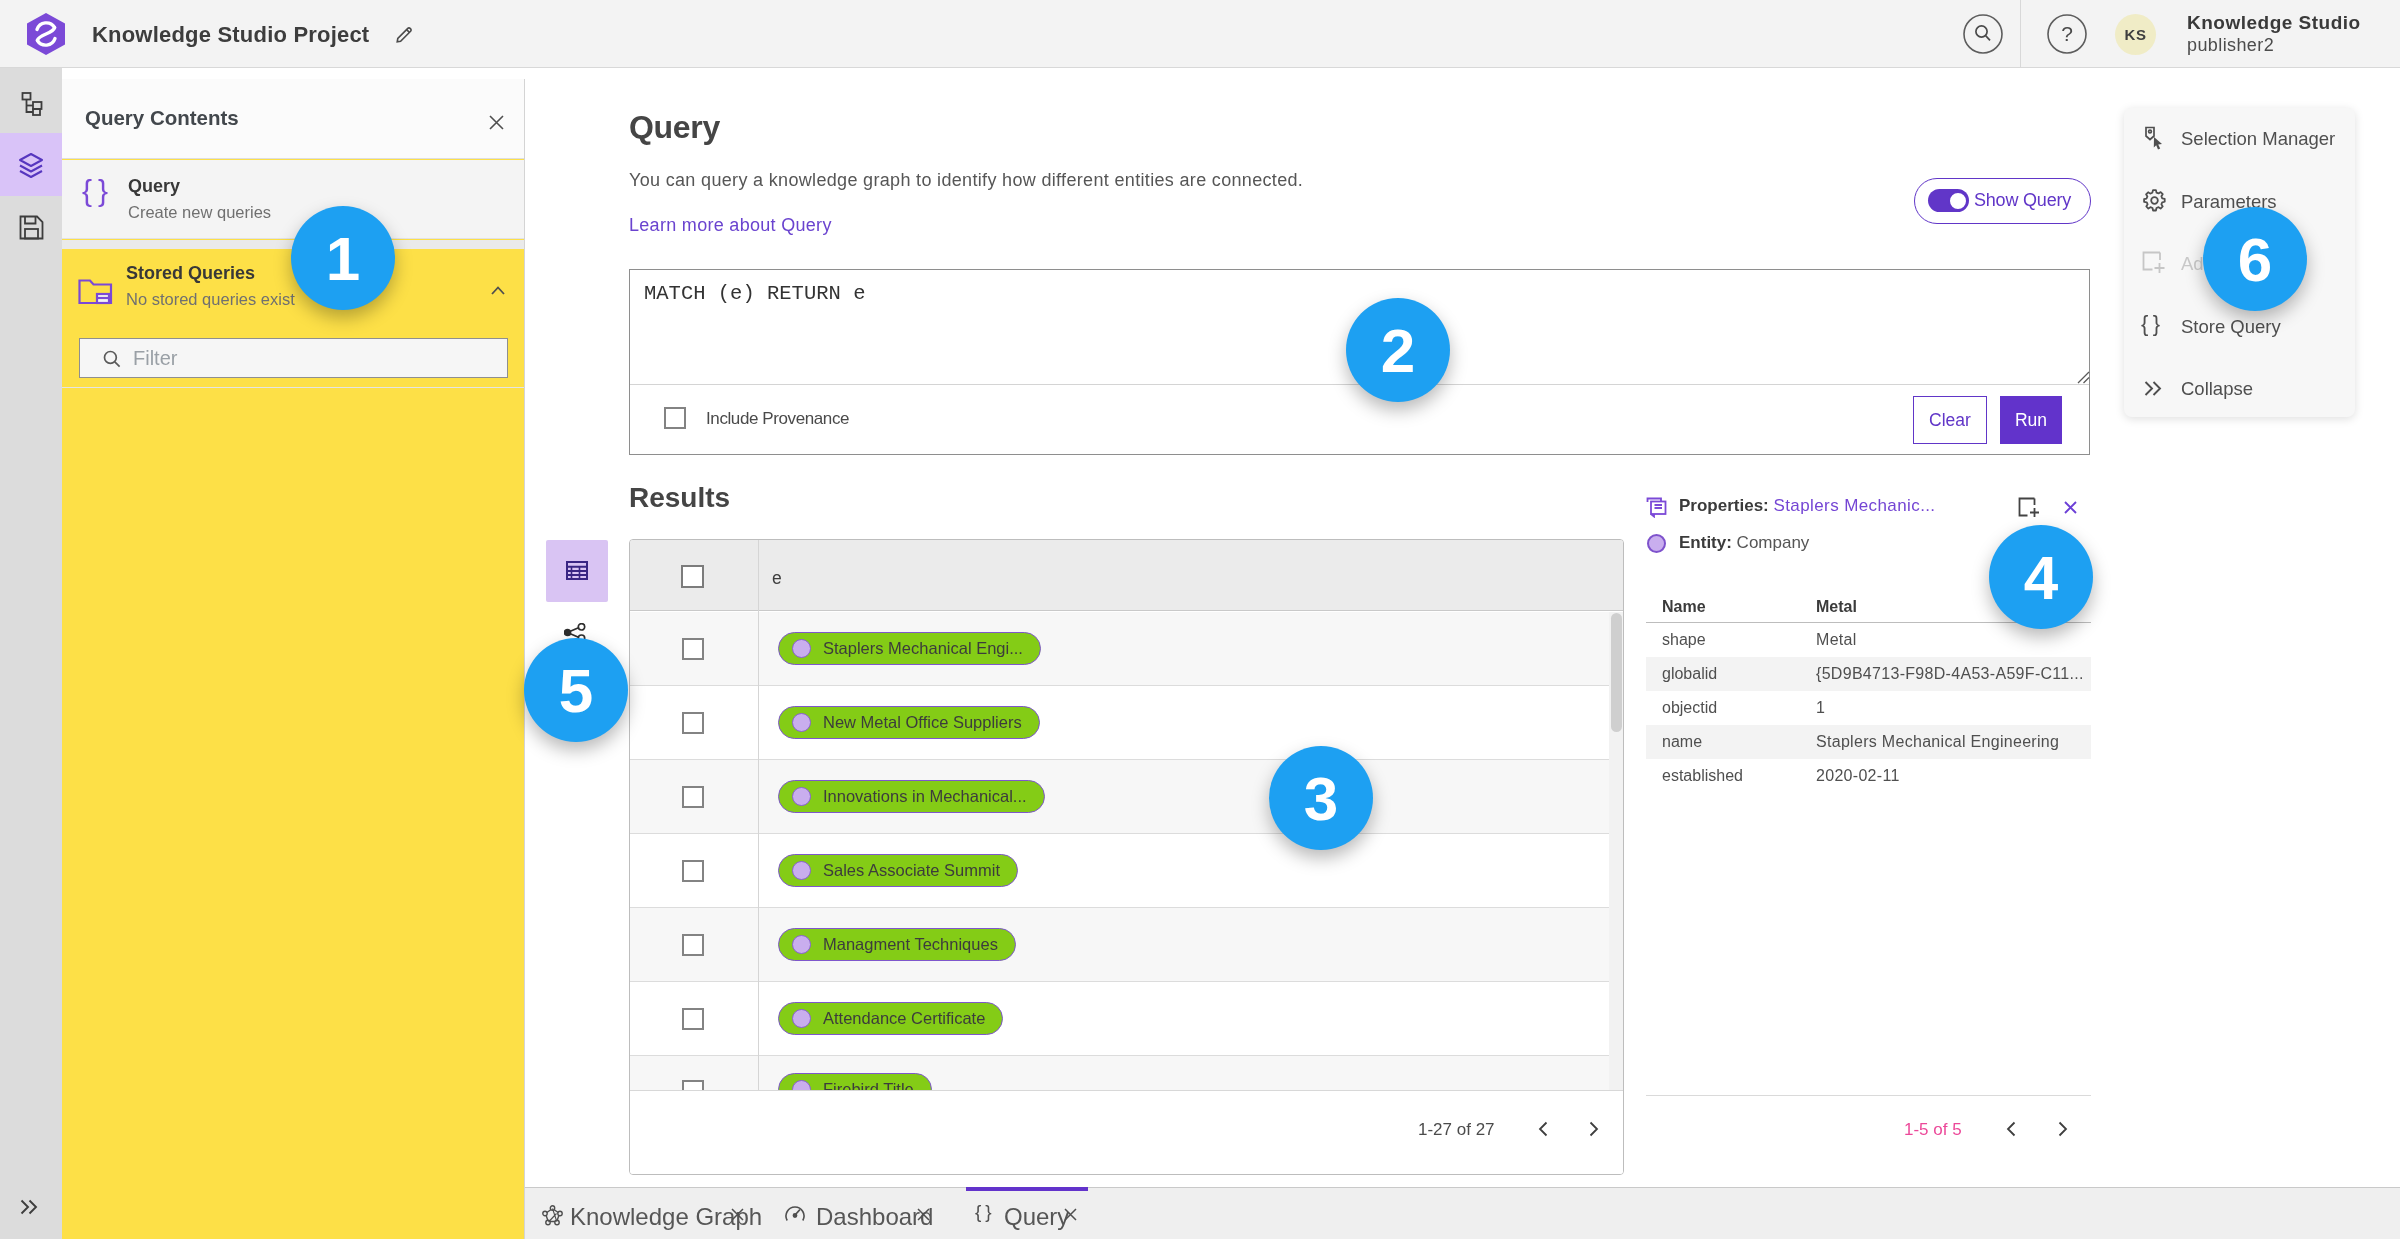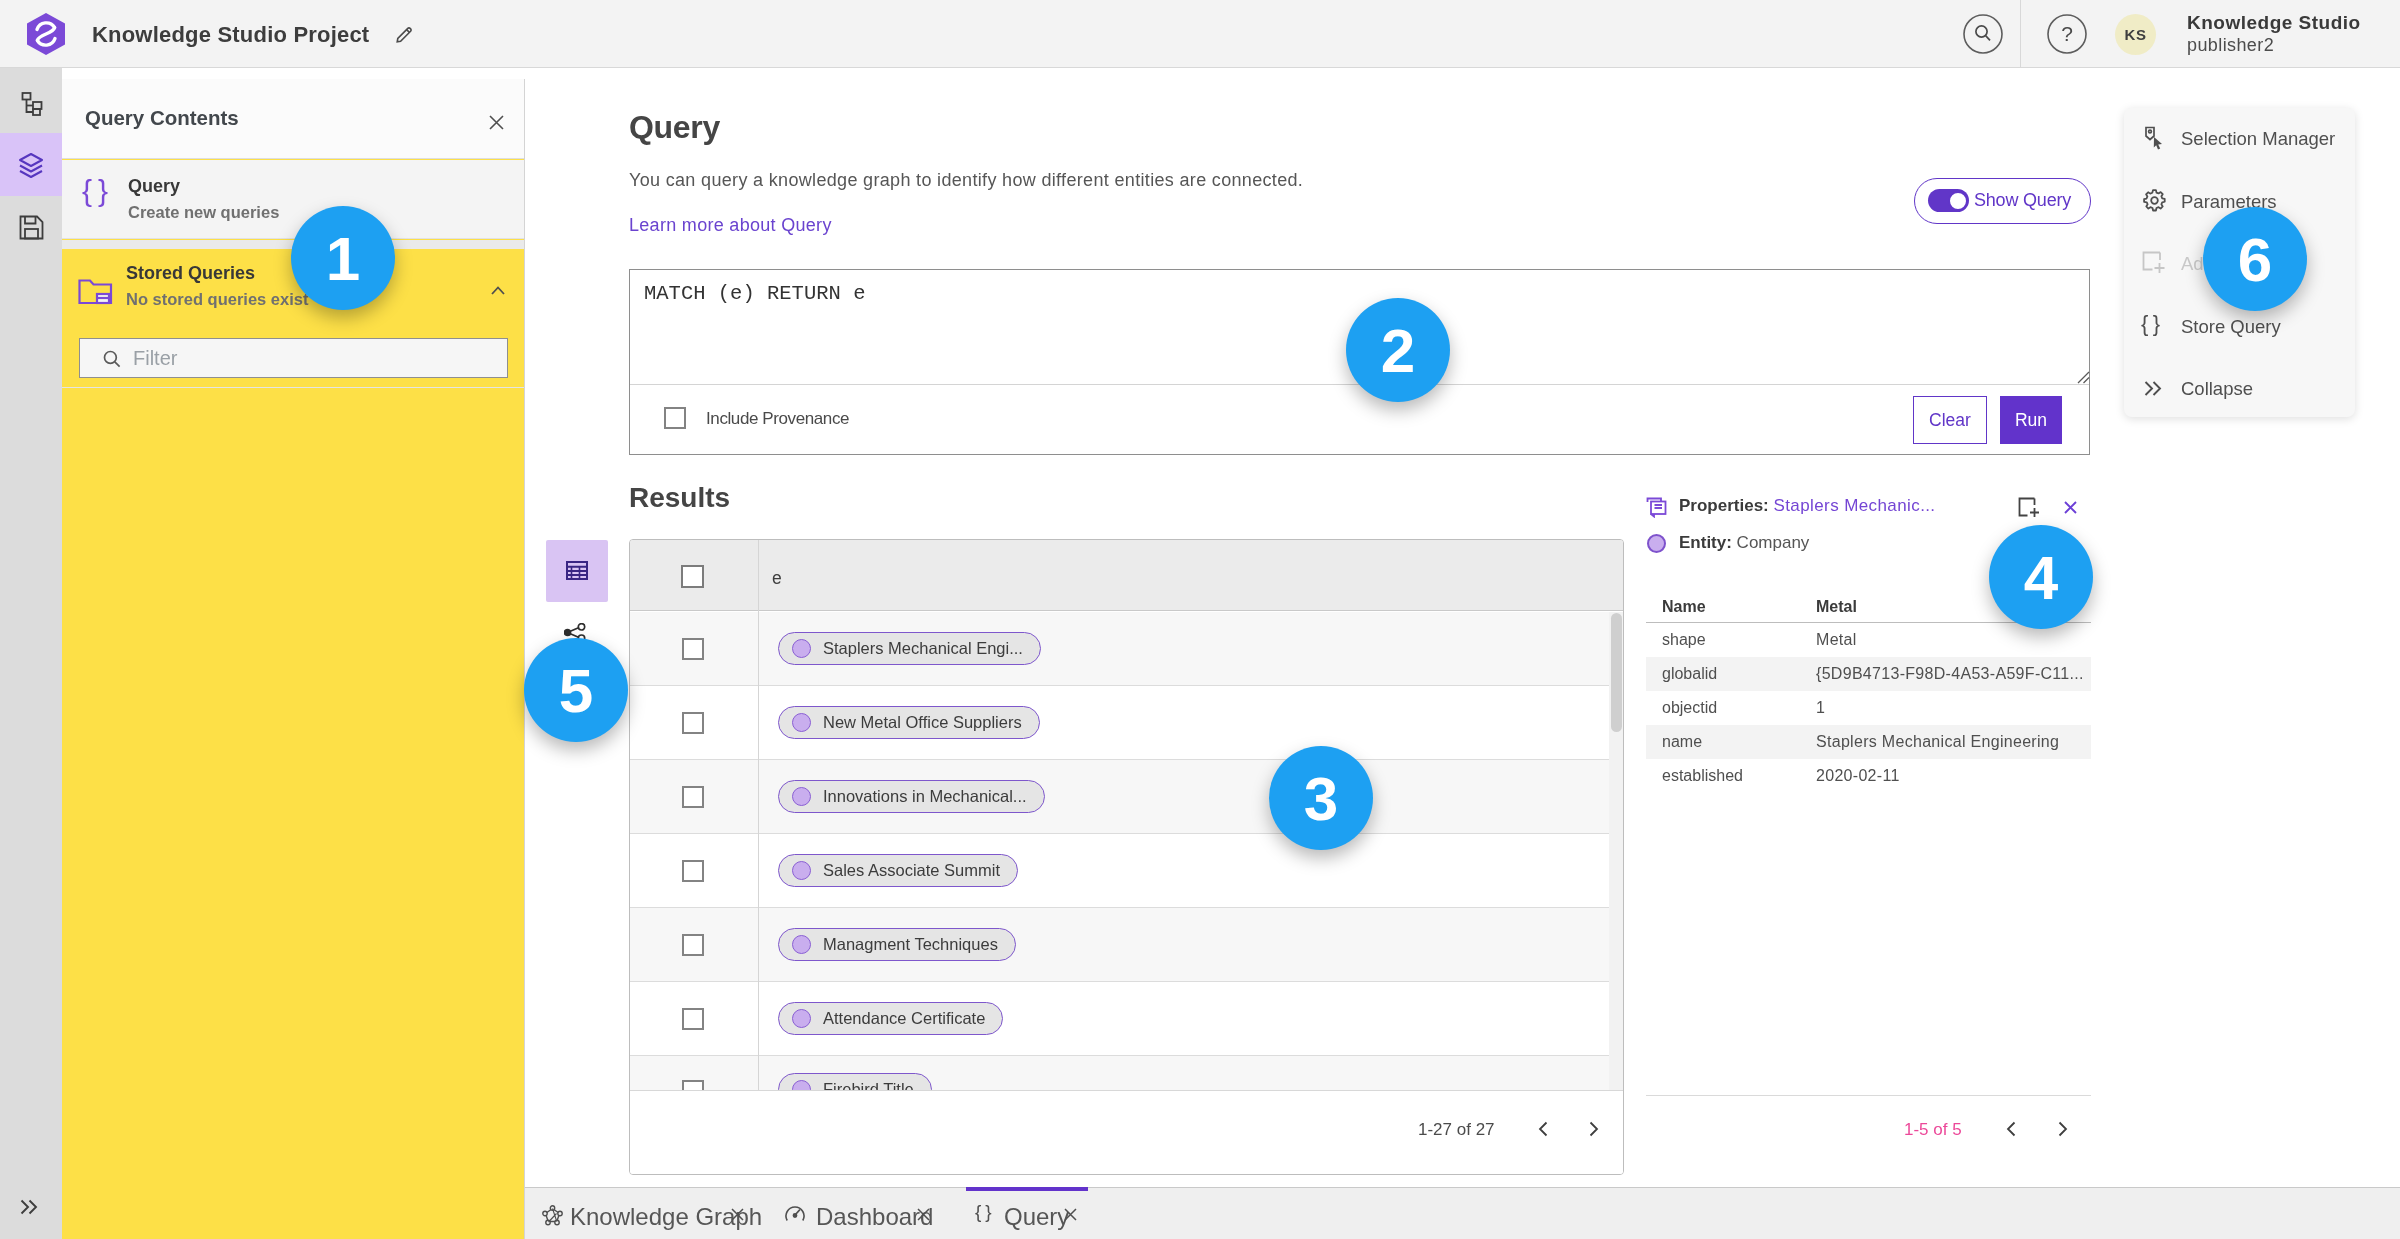--- a/index.html
+++ b/index.html
@@ -9,25 +9,25 @@
   
   #header { position:absolute; left:0; top:0; width:2400px; height:68px; background:#f3f3f3; border-bottom:1px solid #d8d8d8; }
   #title { position:absolute; left:92px; top:22px; font-size:22px; font-weight:700; color:#3d3d3d; letter-spacing:0.2px; }
   
   #rail { position:absolute; left:0; top:68px; width:62px; height:1171px; background:#dcdcdc; }
   #railsel { position:absolute; left:0; top:65px; width:62px; height:63px; background:#d9c3f8; }
   
   #panel { position:absolute; left:62px; top:79px; width:463px; height:1171px; background:#fde047; border-right:1px solid #d4d4d4; }
   #panelhead { position:absolute; left:0; top:0; width:462px; height:80px; background:#fbfbfb; border-bottom:1px solid #dedede; }
   .itemtitle { font-size:18px; font-weight:700; color:#383838; }
-  .itemsub { font-size:16.5px; color:#707070;font-weight:bold; }
+  .itemsub { font-size:16.5px; color:#707070; }
   
   #main { position:absolute; left:525px; top:68px; width:1875px; height:1119px; background:#fff; }
   
-  .pill { position:absolute; height:33px; border:1.5px solid #7e57cc; border-radius:17px; background:#e5e5e5; display:flex; align-items:center; padding:0 17px 0 13px; font-size:16.5px; letter-spacing:0px; color:#3c3c3c; white-space:nowrap; }
+  .pill { position:absolute; height:33px; border:1.5px solid #7e57cc; border-radius:17px; background:#84cc16; display:flex; align-items:center; padding:0 17px 0 13px; font-size:16.5px; letter-spacing:0px; color:#3c3c3c; white-space:nowrap; }
   .pill .dot { width:19px; height:19px; border-radius:50%; background:#c9aeee; border:1.5px solid #8a5fd4; margin-right:12px; flex:none; }
   
   .cb { position:absolute; width:22px; height:22px; border:2px solid #838383; background:#fff; }
   
   .num { position:absolute; width:104px; height:104px; border-radius:50%; background:#1da0f2; color:#fff; font-size:62px; font-weight:700; display:flex; align-items:center; justify-content:center; box-shadow:0 8px 18px rgba(0,0,0,.28); z-index:50; }
   
   #tabbar { position:absolute; left:525px; top:1187px; width:1875px; height:52px; background:#efefef; border-top:1px solid #c9c9c9; }
   .tabtxt { font-size:24px; color:#565656; }
   .row { left:0; width:993px; height:74px; border-bottom:1px solid #dcdcdc; }
   .prow { left:1121px; width:445px; height:34px; }

